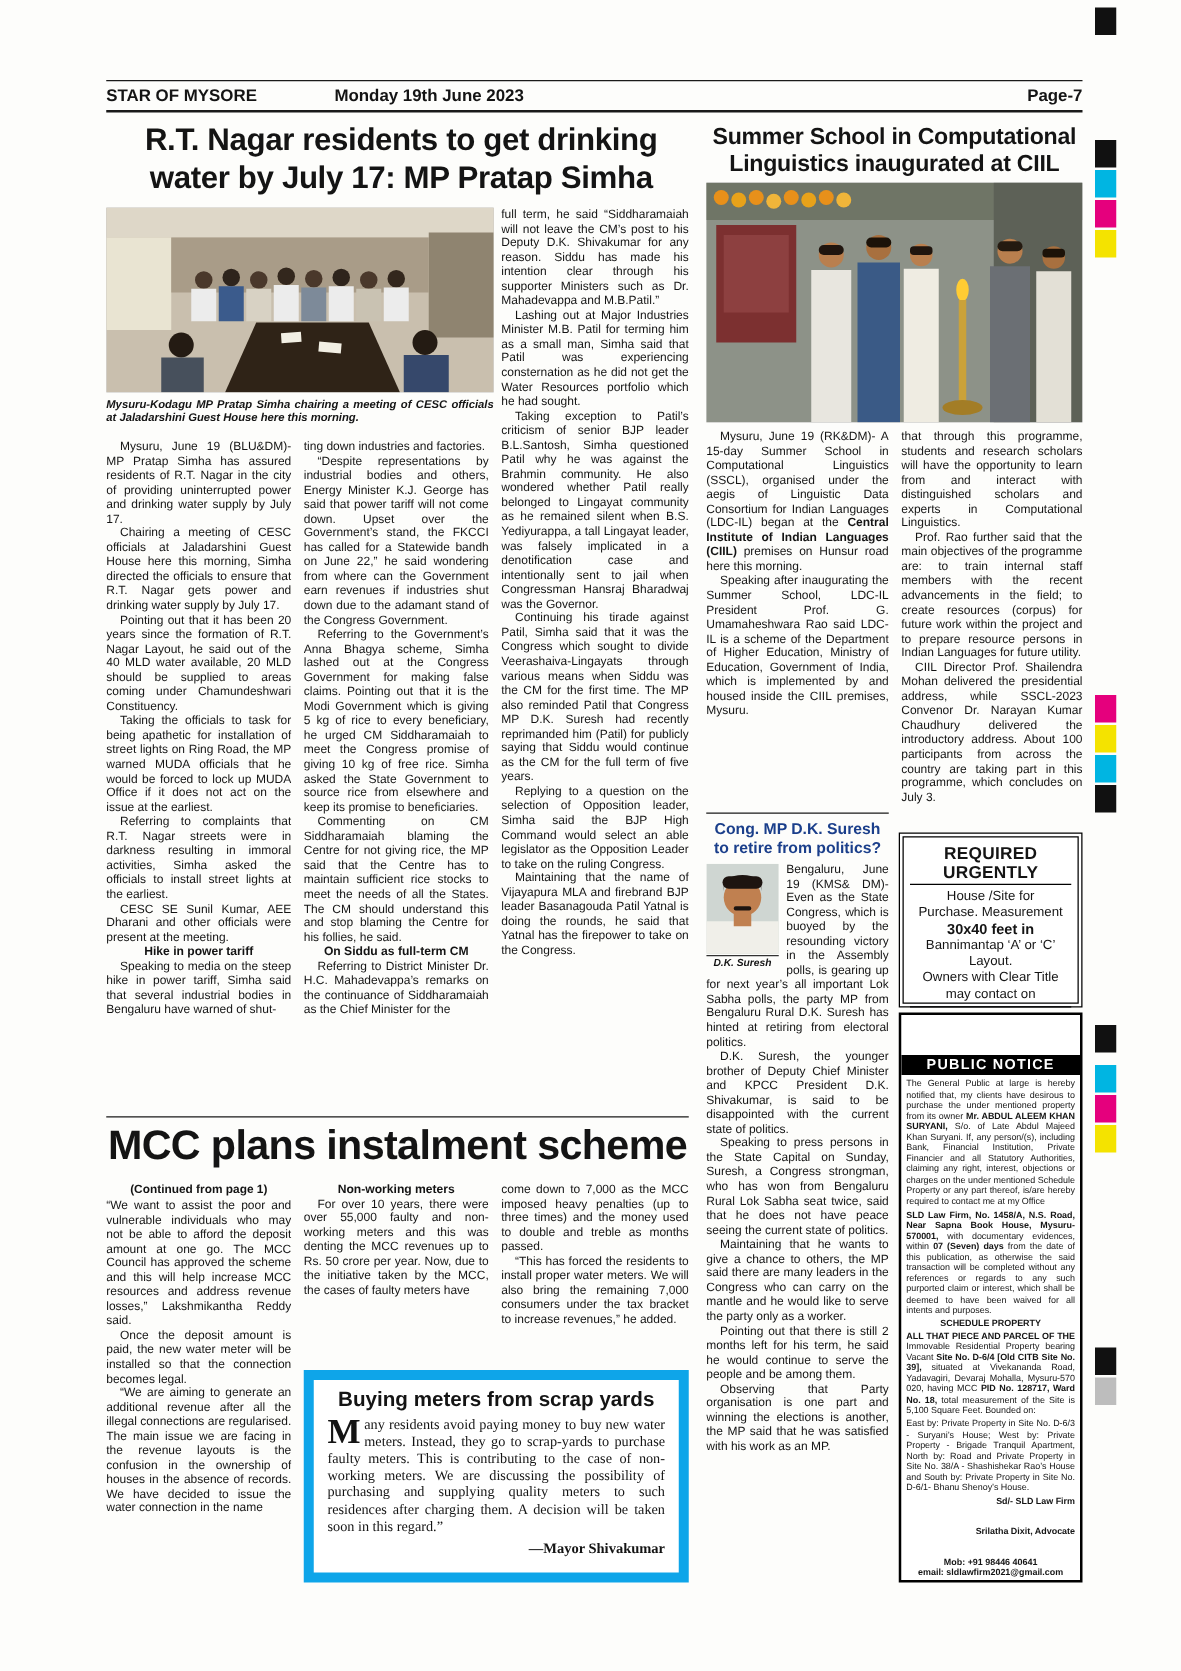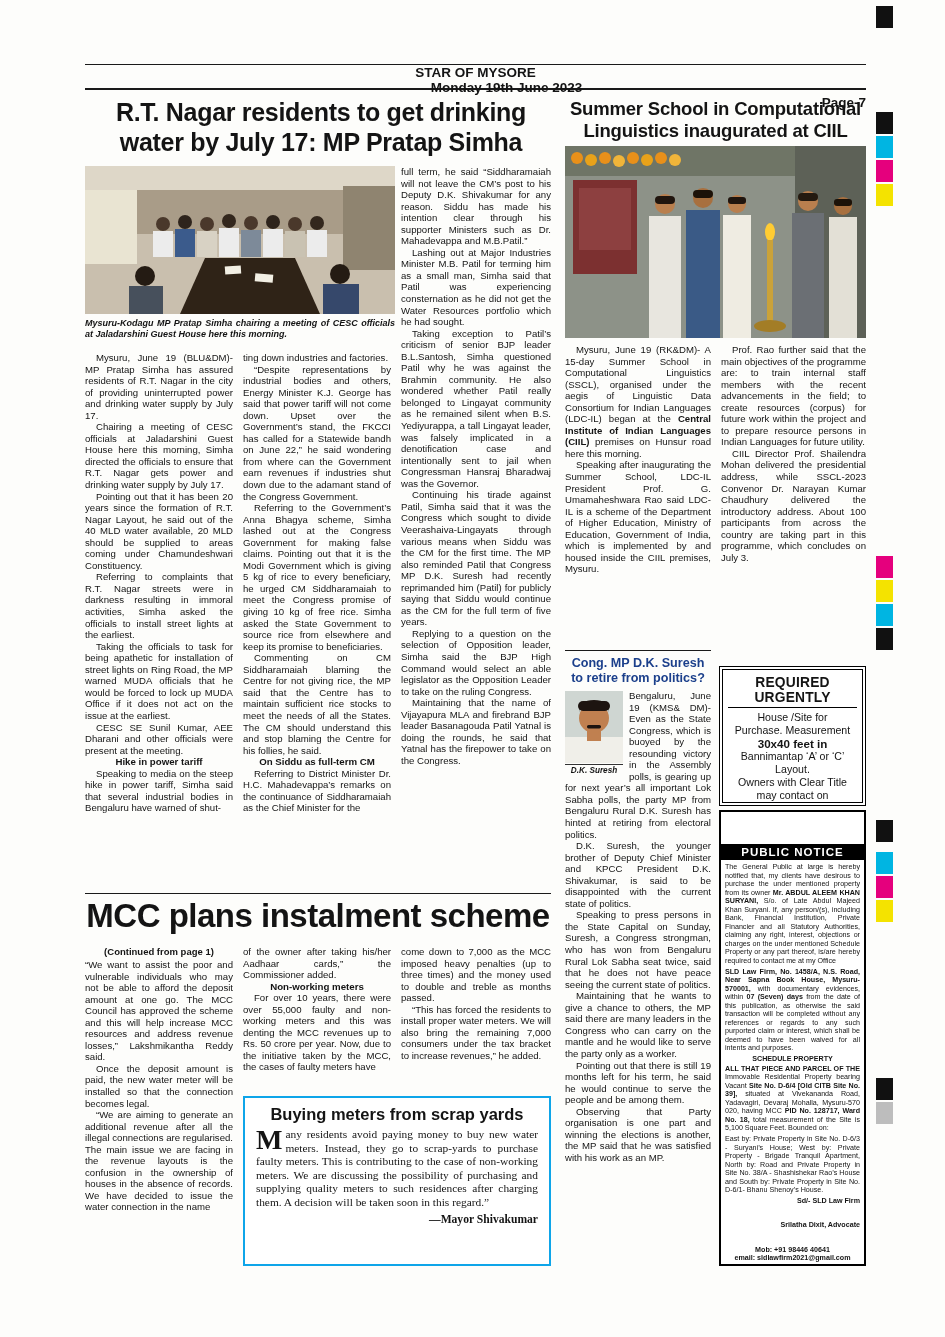--- a/index.html
+++ b/index.html
@@ -4,21 +4,21 @@
 <style>
   * { margin:0; padding:0; box-sizing:border-box; }
   html,body { width:945px; height:1337px; }
   body { background:#ffffff; font-family:"Liberation Sans", sans-serif; color:#141414; position:relative; }
   .page { position:absolute; top:0; left:0; width:945px; height:1337px; background:#fdfdfb; overflow:hidden; }
   .abs { position:absolute; }
   .col { overflow:hidden; }
 
   .masthead { left:85px; top:64px; width:781px; height:26px; border-top:1px solid #1a1a1a;
               border-bottom:2.2px solid #1a1a1a; display:flex; align-items:center;
-              font-weight:bold; font-size:13.5px;flex-direction:column; }
+              font-weight:bold; font-size:13.5px; }
   .masthead .date { margin-left:62px; }
   .masthead .pageno { margin-left:auto; }
 
   .headline-xl { font-weight:bold; text-align:center; font-size:25px; line-height:30px; letter-spacing:-0.3px; }
   .headline-lg { font-weight:bold; text-align:center; font-size:18.5px; line-height:22px; letter-spacing:-0.2px; }
   .headline-mcc { font-weight:bold; text-align:center; font-size:33px; line-height:36px; letter-spacing:-0.5px; }
 
   .photo { background:#cccccc; overflow:hidden; }
   .photo svg { display:block; width:100%; height:100%; }
   .caption { font-size:9px; line-height:10.8px; font-weight:bold; font-style:italic; text-align:justify; }
@@ -43,21 +43,21 @@
   .ad .note { font-size:7.3px; font-weight:bold; padding-top:2px; }
 
   .pn { border:2px solid #000; background:#fff; overflow:hidden; }
   .pn .t { background:#000; color:#fff; font-weight:bold; text-align:center; font-size:11.5px; padding:2px 0; letter-spacing:1px;margin-top:32px; }
   .pn .b { padding:3px 4px 4px; font-size:7.15px; line-height:8.55px; text-align:justify; }
   .pn p { margin-bottom:2px; }
   .pn .center { text-align:center; font-weight:bold; margin-bottom:1px; }
   .pn .right { text-align:right; font-weight:bold; margin-bottom:16px; }
   .pn .mid { text-align:center; font-weight:bold; margin-bottom:0; }
 
-  .scrapbox { border:2px solid #0ea5e9; padding:7px 11px 24px; background:#fff; overflow:hidden; }
+  .scrapbox { border:8px solid #0ea5e9; padding:7px 11px 24px; background:#fff; overflow:hidden; }
   .sb-hl { font-weight:bold; font-size:16.5px; text-align:center; margin-bottom:4px; font-family:"Liberation Sans",sans-serif; }
   .sb-body { font-family:"Liberation Serif",serif; font-size:11.4px; line-height:13.6px; text-align:justify; }
   .dropcap { float:left; font-size:28px; line-height:24px; font-weight:bold; padding-right:3px; font-family:"Liberation Serif",serif; }
   .sb-byline { font-family:"Liberation Serif",serif; font-weight:bold; font-size:11.6px; text-align:right; margin-top:3px; }
 
   .continued { font-weight:bold; font-size:9.5px; text-align:center; margin-bottom:2px; }
 
   .mk { position:absolute; left:876px; width:17px; height:22px; }
   .mk-k { background:var(--ink,#111); }
   .mk-c { background:var(--cyan,#00b5e2); }
@@ -130,22 +130,22 @@
       <circle cx="255" cy="108" r="10" fill="#241b13"></circle>
         <rect x="238" y="118" width="36" height="30" fill="#36486b"></rect>
     </svg>
   </div>
   <div class="abs caption" style="left:85px;top:318px;width:310px">Mysuru-Kodagu MP Pratap Simha chairing a meeting of CESC officials at Jaladarshini Guest House here this morning.</div>
 
   <div class="abs col body-text" style="left:85px;top:352px;width:148px;height:540px">
     <p>Mysuru, June 19 (BLU&amp;DM)- MP Pratap Simha has assured residents of R.T. Nagar in the city of providing uninterrupted power and drinking water supply by July 17.</p>
     <p>Chairing a meeting of CESC officials at Jaladarshini Guest House here this morning, Simha directed the officials to ensure that R.T. Nagar gets power and drinking water supply by July 17.</p>
     <p>Pointing out that it has been 20 years since the formation of R.T. Nagar Layout, he said out of the 40 MLD water available, 20 MLD should be supplied to areas coming under Chamundeshwari Constituency.</p>
+    <p>Taking the officials to task for being apathetic for installation of street lights on Ring Road, the MP warned MUDA officials that he would be forced to lock up MUDA Office if it does not act on the issue at the earliest.</p>
     <p>Referring to complaints that R.T. Nagar streets were in darkness resulting in immoral activities, Simha asked the officials to install street lights at the earliest.</p>
-    <p>Taking the officials to task for being apathetic for installation of street lights on Ring Road, the MP warned MUDA officials that he would be forced to lock up MUDA Office if it does not act on the issue at the earliest.</p>
     <p>CESC SE Sunil Kumar, AEE Dharani and other officials were present at the meeting.</p>
     <p class="subhead">Hike in power tariff</p>
     <p>Speaking to media on the steep hike in power tariff, Simha said that several industrial bodies in Bengaluru have warned of shut-</p>
   </div>
 
   <div class="abs col body-text" style="left:243px;top:352px;width:148px;height:540px">
     <p class="cont">ting down industries and factories.</p>
     <p>“Despite representations by industrial bodies and others, Energy Minister K.J. George has said that power tariff will not come down. Upset over the Government’s stand, the FKCCI has called for a Statewide bandh on June 22,” he said wondering from where can the Government earn revenues if industries shut down due to the adamant stand of the Congress Government.</p>
     <p>Referring to the Government’s Anna Bhagya scheme, Simha lashed out at the Congress Government for making false claims. Pointing out that it is the Modi Government which is giving 5 kg of rice to every beneficiary, he urged CM Siddharamaiah to meet the Congress promise of giving 10 kg of free rice. Simha asked the State Government to source rice from elsewhere and keep its promise to beneficiaries.</p>
     <p>Commenting on CM Siddharamaiah blaming the Centre for not giving rice, the MP said that the Centre has to maintain sufficient rice stocks to meet the needs of all the States. The CM should understand this and stop blaming the Centre for his follies, he said.</p>
@@ -202,20 +202,21 @@
       <rect x="264" y="71" width="28" height="121" fill="#e3e0d6"></rect>
     </svg>
   </div>
 
   <div class="abs col body-text" style="left:565px;top:344px;width:146px;height:306px">
     <p><span>Mysuru, June 19 (RK&amp;DM)- A 15-day Summer School in Computational Linguistics (SSCL), organised under the aegis of Linguistic Data Consortium for Indian Languages (LDC-IL) began at the </span><b>Central Institute of Indian Languages (CIIL)</b><span> premises on Hunsur road here this morning.</span></p>
     <p>Speaking after inaugurating the Summer School, LDC-IL President Prof. G. Umamaheshwara Rao said LDC-IL is a scheme of the Department of Higher Education, Ministry of Education, Government of India, which is implemented by and housed inside the CIIL premises, Mysuru.</p>
   </div>
 
   <div class="abs col body-text" style="left:721px;top:344px;width:145px;height:318px">
+    <p class="cont">that through this programme, students and research scholars will have the opportunity to learn from and interact with distinguished scholars and experts in Computational Linguistics.</p>
     <p>Prof. Rao further said that the main objectives of the programme are: to train internal staff members with the recent advancements in the field; to create resources (corpus) for future work within the project and to prepare resource persons in Indian Languages for future utility.</p>
     <p>CIIL Director Prof. Shailendra Mohan delivered the presidential address, while SSCL-2023 Convenor Dr. Narayan Kumar Chaudhury delivered the introductory address. About 100 participants from across the country are taking part in this programme, which concludes on July 3.</p>
   </div>
 
   <div class="abs rule" style="left:565px;top:650px;width:146px"></div>
   <h3 class="abs suresh-hl" style="left:565px;top:656px;width:146px">
     <span>Cong. MP D.K. Suresh</span><br>
     <span>to retire from politics?</span>
   </h3>
 
@@ -229,21 +230,21 @@
         <path d="M14 22 Q14 9 29 9 Q44 9 44 22 L44 18 Q44 12 29 12 Q14 12 14 18 Z" fill="#1d1410"></path>
         <rect x="13" y="10" width="32" height="10" rx="5" fill="#1d1410"></rect>
         <rect x="22" y="34" width="14" height="3.4" rx="1.6" fill="#1d1410"></rect>
       </svg>
       <div class="pc">D.K. Suresh</div>
     </div>
     <p class="cont">Bengaluru, June 19 (KMS&amp; DM)- Even as the State Congress, which is buoyed by the resounding victory in the Assembly polls, is gearing up for next year’s all important Lok Sabha polls, the party MP from Bengaluru Rural D.K. Suresh has hinted at retiring from electoral politics.</p>
     <p>D.K. Suresh, the younger brother of Deputy Chief Minister and KPCC President D.K. Shivakumar, is said to be disappointed with the current state of politics.</p>
     <p>Speaking to press persons in the State Capital on Sunday, Suresh, a Congress strongman, who has won from Bengaluru Rural Lok Sabha seat twice, said that he does not have peace seeing the current state of politics.</p>
     <p>Maintaining that he wants to give a chance to others, the MP said there are many leaders in the Congress who can carry on the mantle and he would like to serve the party only as a worker.</p>
-    <p>Pointing out that there is still 19 months left for his term, he said he would continue to serve the people and be among them.</p>
+    <p>Pointing out that there is still 2 months left for his term, he said he would continue to serve the people and be among them.</p>
     <p>Observing that Party organisation is one part and winning the elections is another, the MP said that he was satisfied with his work as an MP.</p>
   </div>
 
   <div class="abs ad" style="left:719px;top:666px;width:147px;height:140px">
     <div class="t">REQUIRED URGENTLY</div>
     <div class="ln">House /Site for</div>
     <div class="ln">Purchase. Measurement</div>
     <div class="ln b">30x40 feet in</div>
     <div class="ln">Bannimantap ‘A’ or ‘C’ Layout.</div>
     <div class="ln">Owners with Clear Title</div>
@@ -271,21 +272,20 @@
   <h2 class="abs headline-mcc" style="left:85px;top:898px;width:466px">MCC plans instalment scheme</h2>
 
   <div class="abs col body-text" style="left:85px;top:946px;width:148px;height:320px">
     <div class="continued">(Continued from page 1)</div>
     <p class="cont">“We want to assist the poor and vulnerable individuals who may not be able to afford the deposit amount at one go. The MCC Council has approved the scheme and this will help increase MCC resources and address revenue losses,” Lakshmikantha Reddy said.</p>
     <p>Once the deposit amount is paid, the new water meter will be installed so that the connection becomes legal.</p>
     <p>“We are aiming to generate an additional revenue after all the illegal connections are regularised. The main issue we are facing in the revenue layouts is the confusion in the ownership of houses in the absence of records. We have decided to issue the water connection in the name</p>
   </div>
 
   <div class="abs col body-text" style="left:243px;top:946px;width:148px;height:146px">
-    <p class="cont">of the owner after taking his/her Aadhaar cards,” the Commissioner added.</p>
     <p class="subhead">Non-working meters</p>
     <p>For over 10 years, there were over 55,000 faulty and non-working meters and this was denting the MCC revenues up to Rs. 50 crore per year.  Now, due to the initiative taken by the MCC, the cases of faulty meters have</p>
   </div>
 
   <div class="abs col body-text" style="left:401px;top:946px;width:150px;height:146px">
     <p class="cont">come down to 7,000 as the MCC imposed heavy penalties (up to three times) and the money used to double and treble as months passed.</p>
     <p>“This has forced the residents to install proper water meters. We will also bring the remaining 7,000 consumers under the tax bracket to increase revenues,” he added.</p>
   </div>
 
   <div class="abs scrapbox" style="left:243px;top:1096px;width:308px;height:170px">

